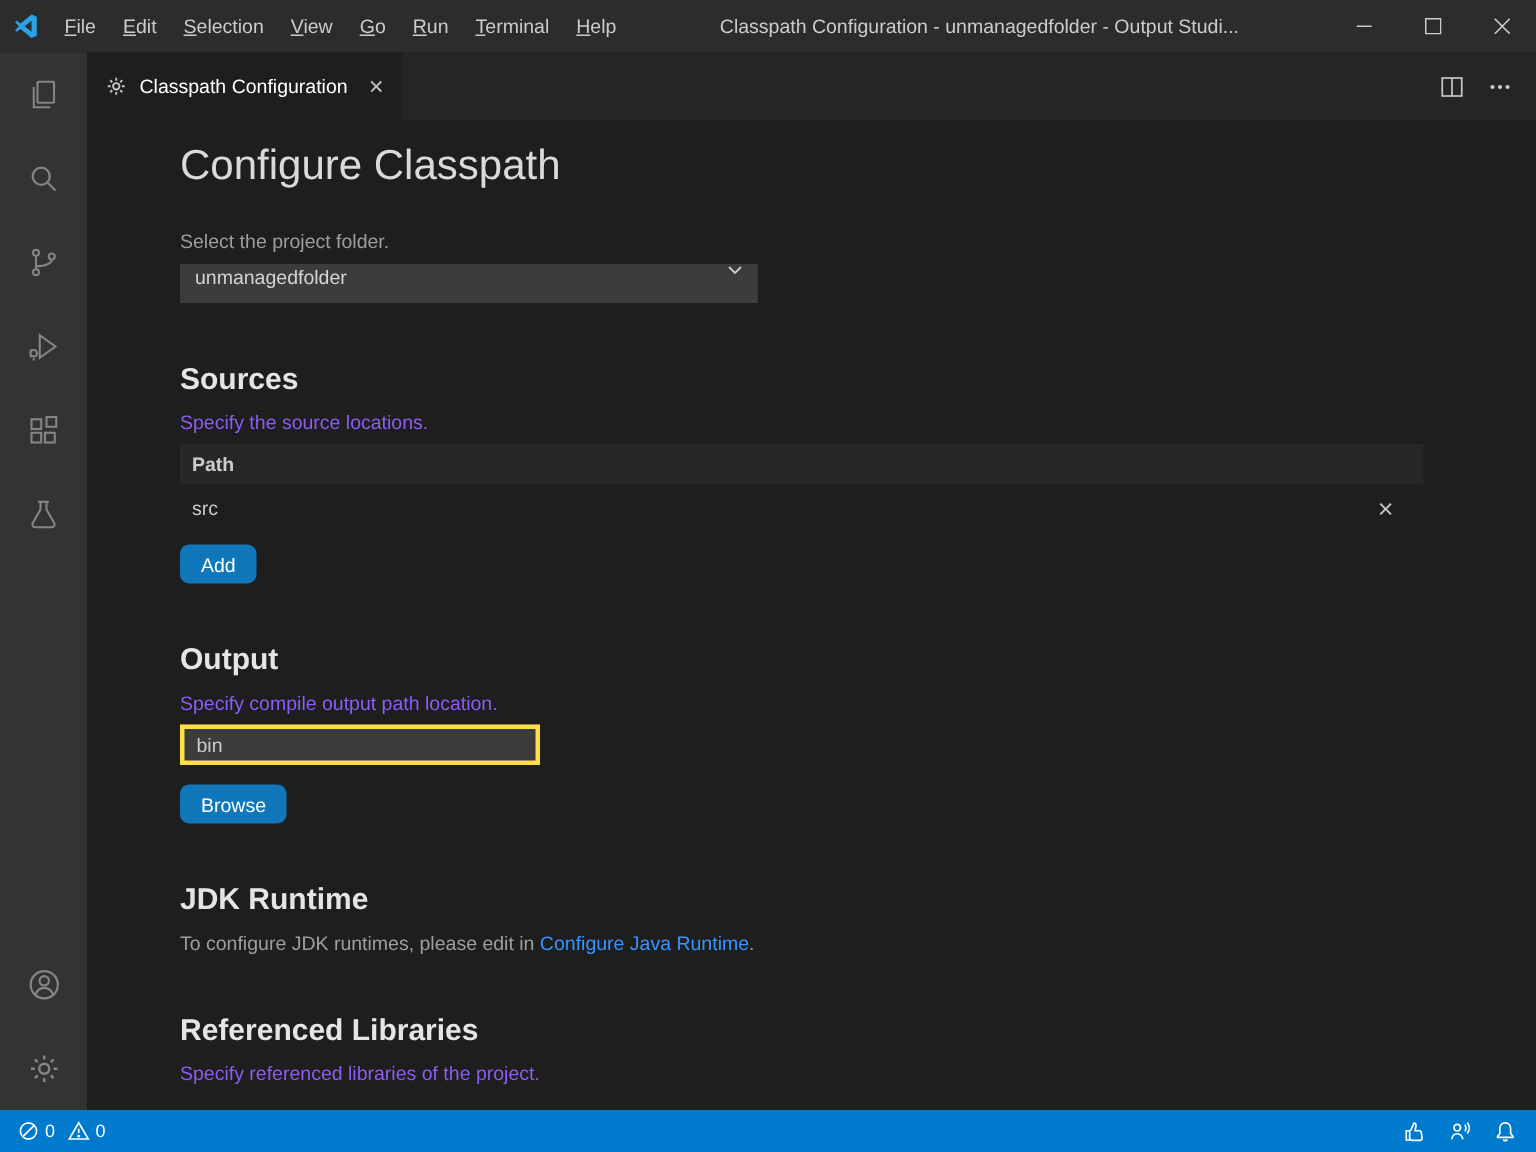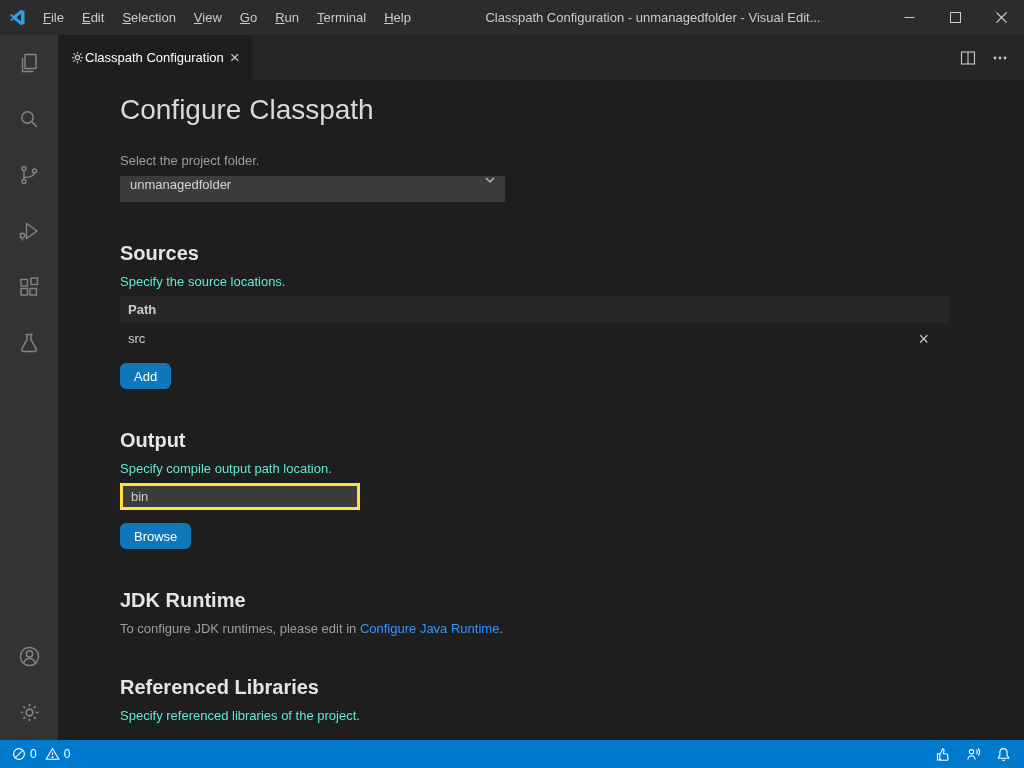--- a/index.html
+++ b/index.html
@@ -22,33 +22,33 @@
   .main { flex:1; display:flex; min-height:0; }
 
   .activitybar { width:58px; background:#333333; display:flex; flex-direction:column; align-items:center; flex:none; }
   .ab-icon { width:58px; height:56px; display:flex; align-items:center; justify-content:center; }
   .ab-spacer { flex:1; }
 
   .editor-col { flex:1; display:flex; flex-direction:column; min-width:0; }
 
   
   .tabbar { height:45px; background:#252526; display:flex; align-items:stretch; flex:none; }
-  .tab { background:#1e1e1e; display:flex; align-items:center; padding:0 12px; color:#ffffff; font-size:13px; }
+  .tab { background:#1e1e1e; display:flex; align-items:center; gap:8px; padding:0 12px; color:#ffffff; font-size:13px; }
   .tab-close { color:#c5c5c5; font-size:17px; line-height:1; margin-left:6px; cursor:pointer; }
   .tab-actions { margin-left:auto; display:flex; align-items:center; gap:16px; padding-right:16px; }
 
   
   .editor-content { flex:1; background:#1e1e1e; padding:14px 75px 0 62px; overflow:hidden; color:#cccccc; }
   h1.page-heading { font-size:28px; font-weight:500; color:#dadada; margin:0 0 27px 0; }
   .field-label { color:#9e9e9e; font-size:13px; margin-bottom:8px; }
   .dropdown { width:385px; height:26px; background:#3c3c3c; border:1px solid #3c3c3c; display:flex; align-items:flex-start; justify-content:space-between; padding:0 9px; font-size:13px; color:#d4d4d4; cursor:pointer; }
 
   .section { margin-top:40px; }
   h2.section-heading { font-size:20px; font-weight:700; color:#e5e5e5; margin:0 0 9px 0; }
-  .desc { color:#5eead4; font-size:13px; margin:0 0 7px 0; }
+  .desc { color:#8b5cf6; font-size:13px; margin:0 0 7px 0; }
 
   .table { width:829px; }
   .table-header { height:27px; background:#272727; display:flex; align-items:center; padding:0 8px; font-weight:700; font-size:13px; color:#cccccc; }
   .table-row { height:31px; display:flex; align-items:center; justify-content:space-between; padding:0 20px 0 8px; font-size:13px; color:#cccccc;text-align:right; }
   .row-delete { color:#c5c5c5; font-size:18px; line-height:1; cursor:pointer; }
 
   .btn { display:inline-block; background:#1177bb; color:#ffffff; font-size:13px; border:none; border-radius:6px; height:26px; padding:0 14px; font-family:"Liberation Sans", sans-serif; cursor:pointer; }
   .btn-add { margin-top:9px; }
   .btn-browse { margin-top:13px; }
 
@@ -79,21 +79,21 @@
     <div class="menus">
       <span class="menu-item">File</span>
       <span class="menu-item">Edit</span>
       <span class="menu-item">Selection</span>
       <span class="menu-item">View</span>
       <span class="menu-item">Go</span>
       <span class="menu-item">Run</span>
       <span class="menu-item">Terminal</span>
       <span class="menu-item">Help</span>
     </div>
-    <div class="window-title">Classpath Configuration - unmanagedfolder - Visual Edit...</div>
+    <div class="window-title">Classpath Configuration - unmanagedfolder - Output Studi...</div>
     <div class="window-controls">
       <div class="win-btn">
         <svg width="11" height="11">
             <line x1="0.5" y1="5.5" x2="10.5" y2="5.5" stroke="#cccccc" stroke-width="1"></line>
           </svg>
       </div>
       <div class="win-btn">
         <svg width="11" height="11">
             <rect x="0.5" y="0.5" width="10" height="10" fill="none" stroke="#cccccc" stroke-width="1"></rect>
           </svg>

